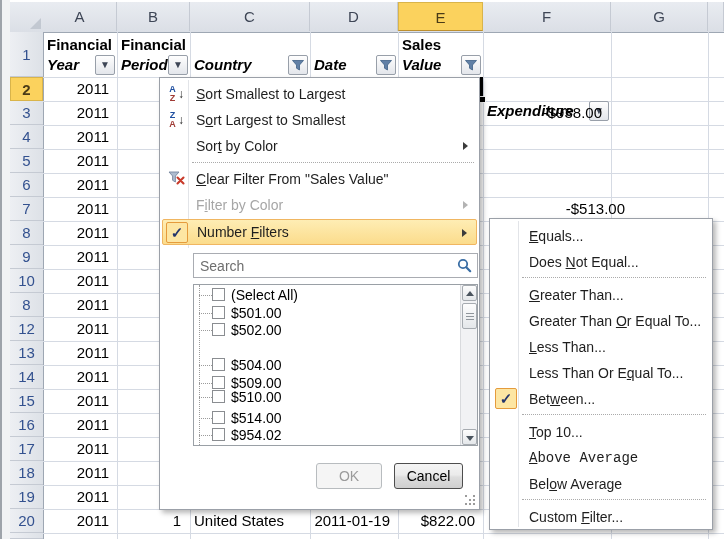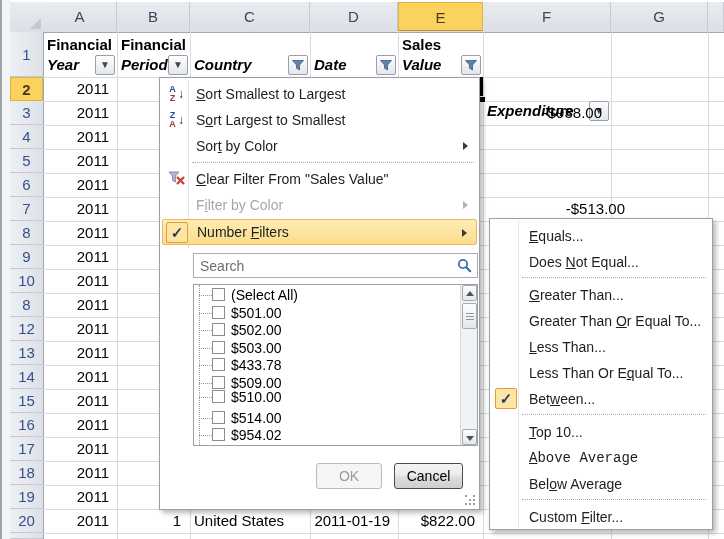--- a/index.html
+++ b/index.html
@@ -327,29 +327,24 @@
         <div class="li" style="top: 18.5px;">
           <div class="stub"></div>
           <div class="cb"></div>
           <div class="lbl">$501.00</div>
         </div>
         <div class="li" style="top: 36px;">
           <div class="stub"></div>
           <div class="cb"></div>
           <div class="lbl">$502.00</div>
         </div>
-        <div class="li" style="top: 53.5px;">
-          <div class="stub"></div>
-          <div class="cb"></div>
-          <div class="lbl">$503.00</div>
-        </div>
         <div class="li" style="top: 71px;">
           <div class="stub"></div>
           <div class="cb"></div>
-          <div class="lbl">$433.78</div>
+          <div class="lbl">$504.00</div>
         </div>
         <div class="li" style="top: 88.5px;">
           <div class="stub"></div>
           <div class="cb"></div>
           <div class="lbl">$509.00</div>
         </div>
         <div class="li" style="top: 103px;">
           <div class="stub"></div>
           <div class="cb"></div>
           <div class="lbl">$510.00</div>

